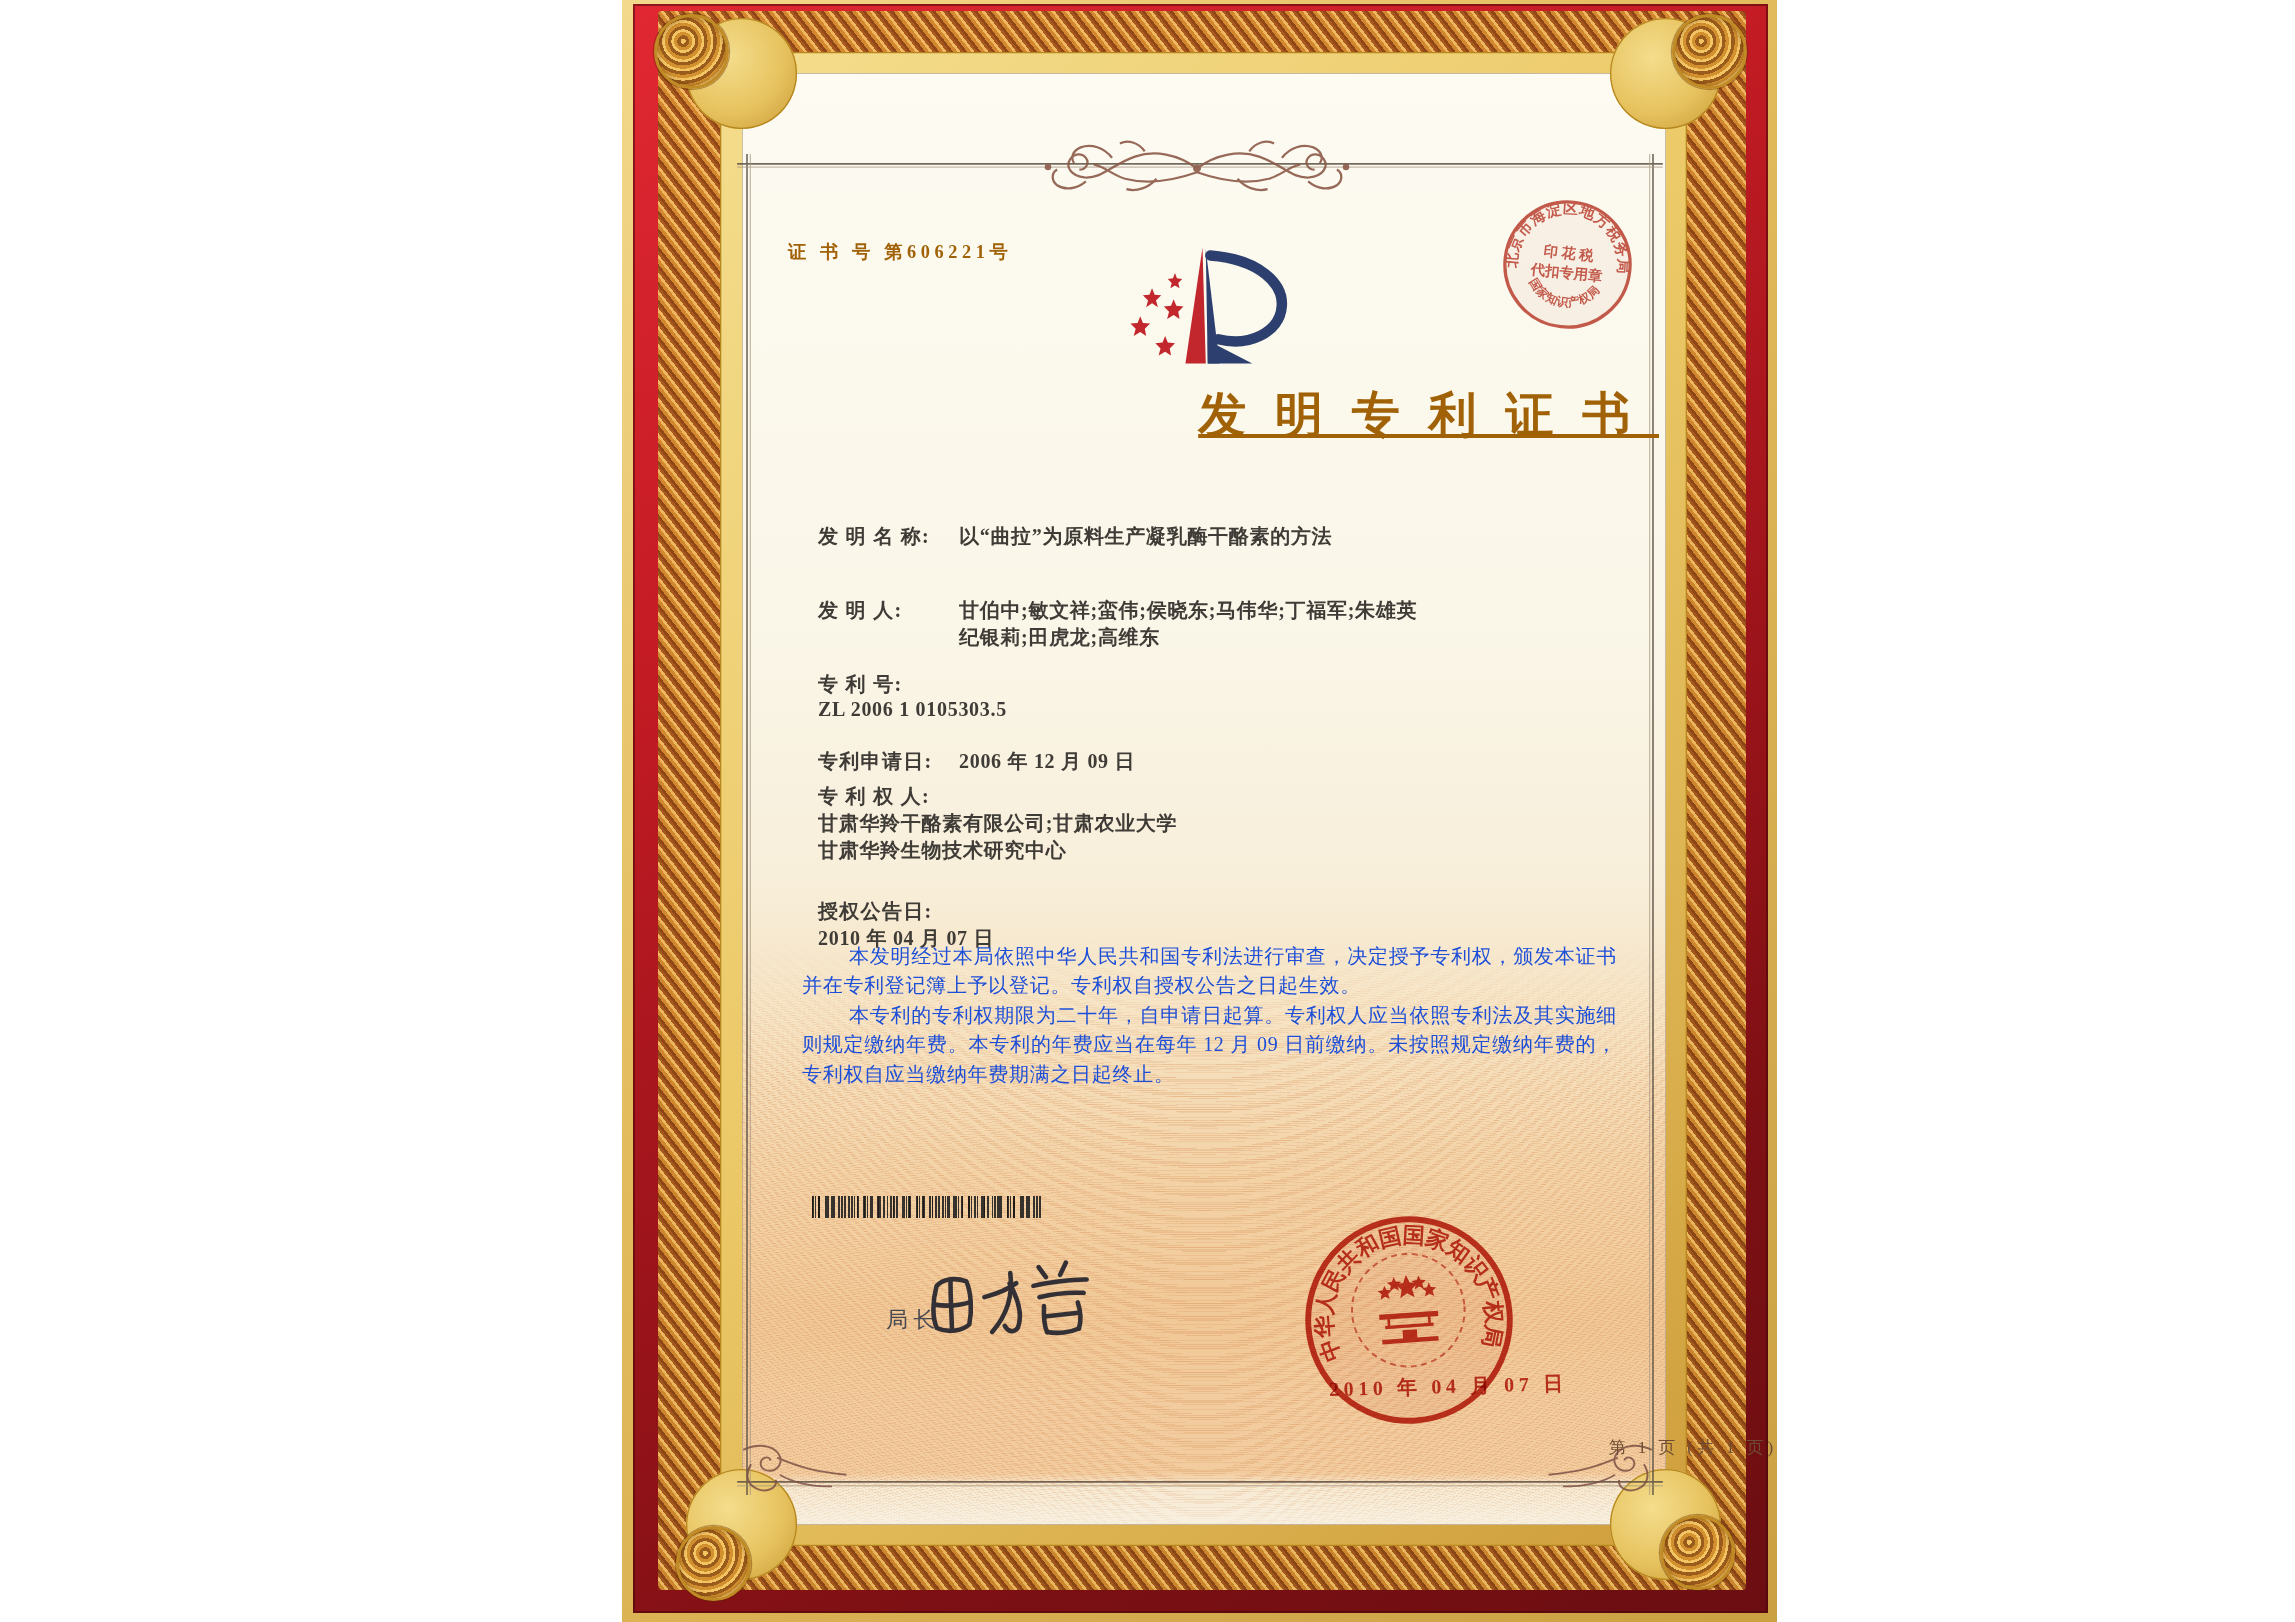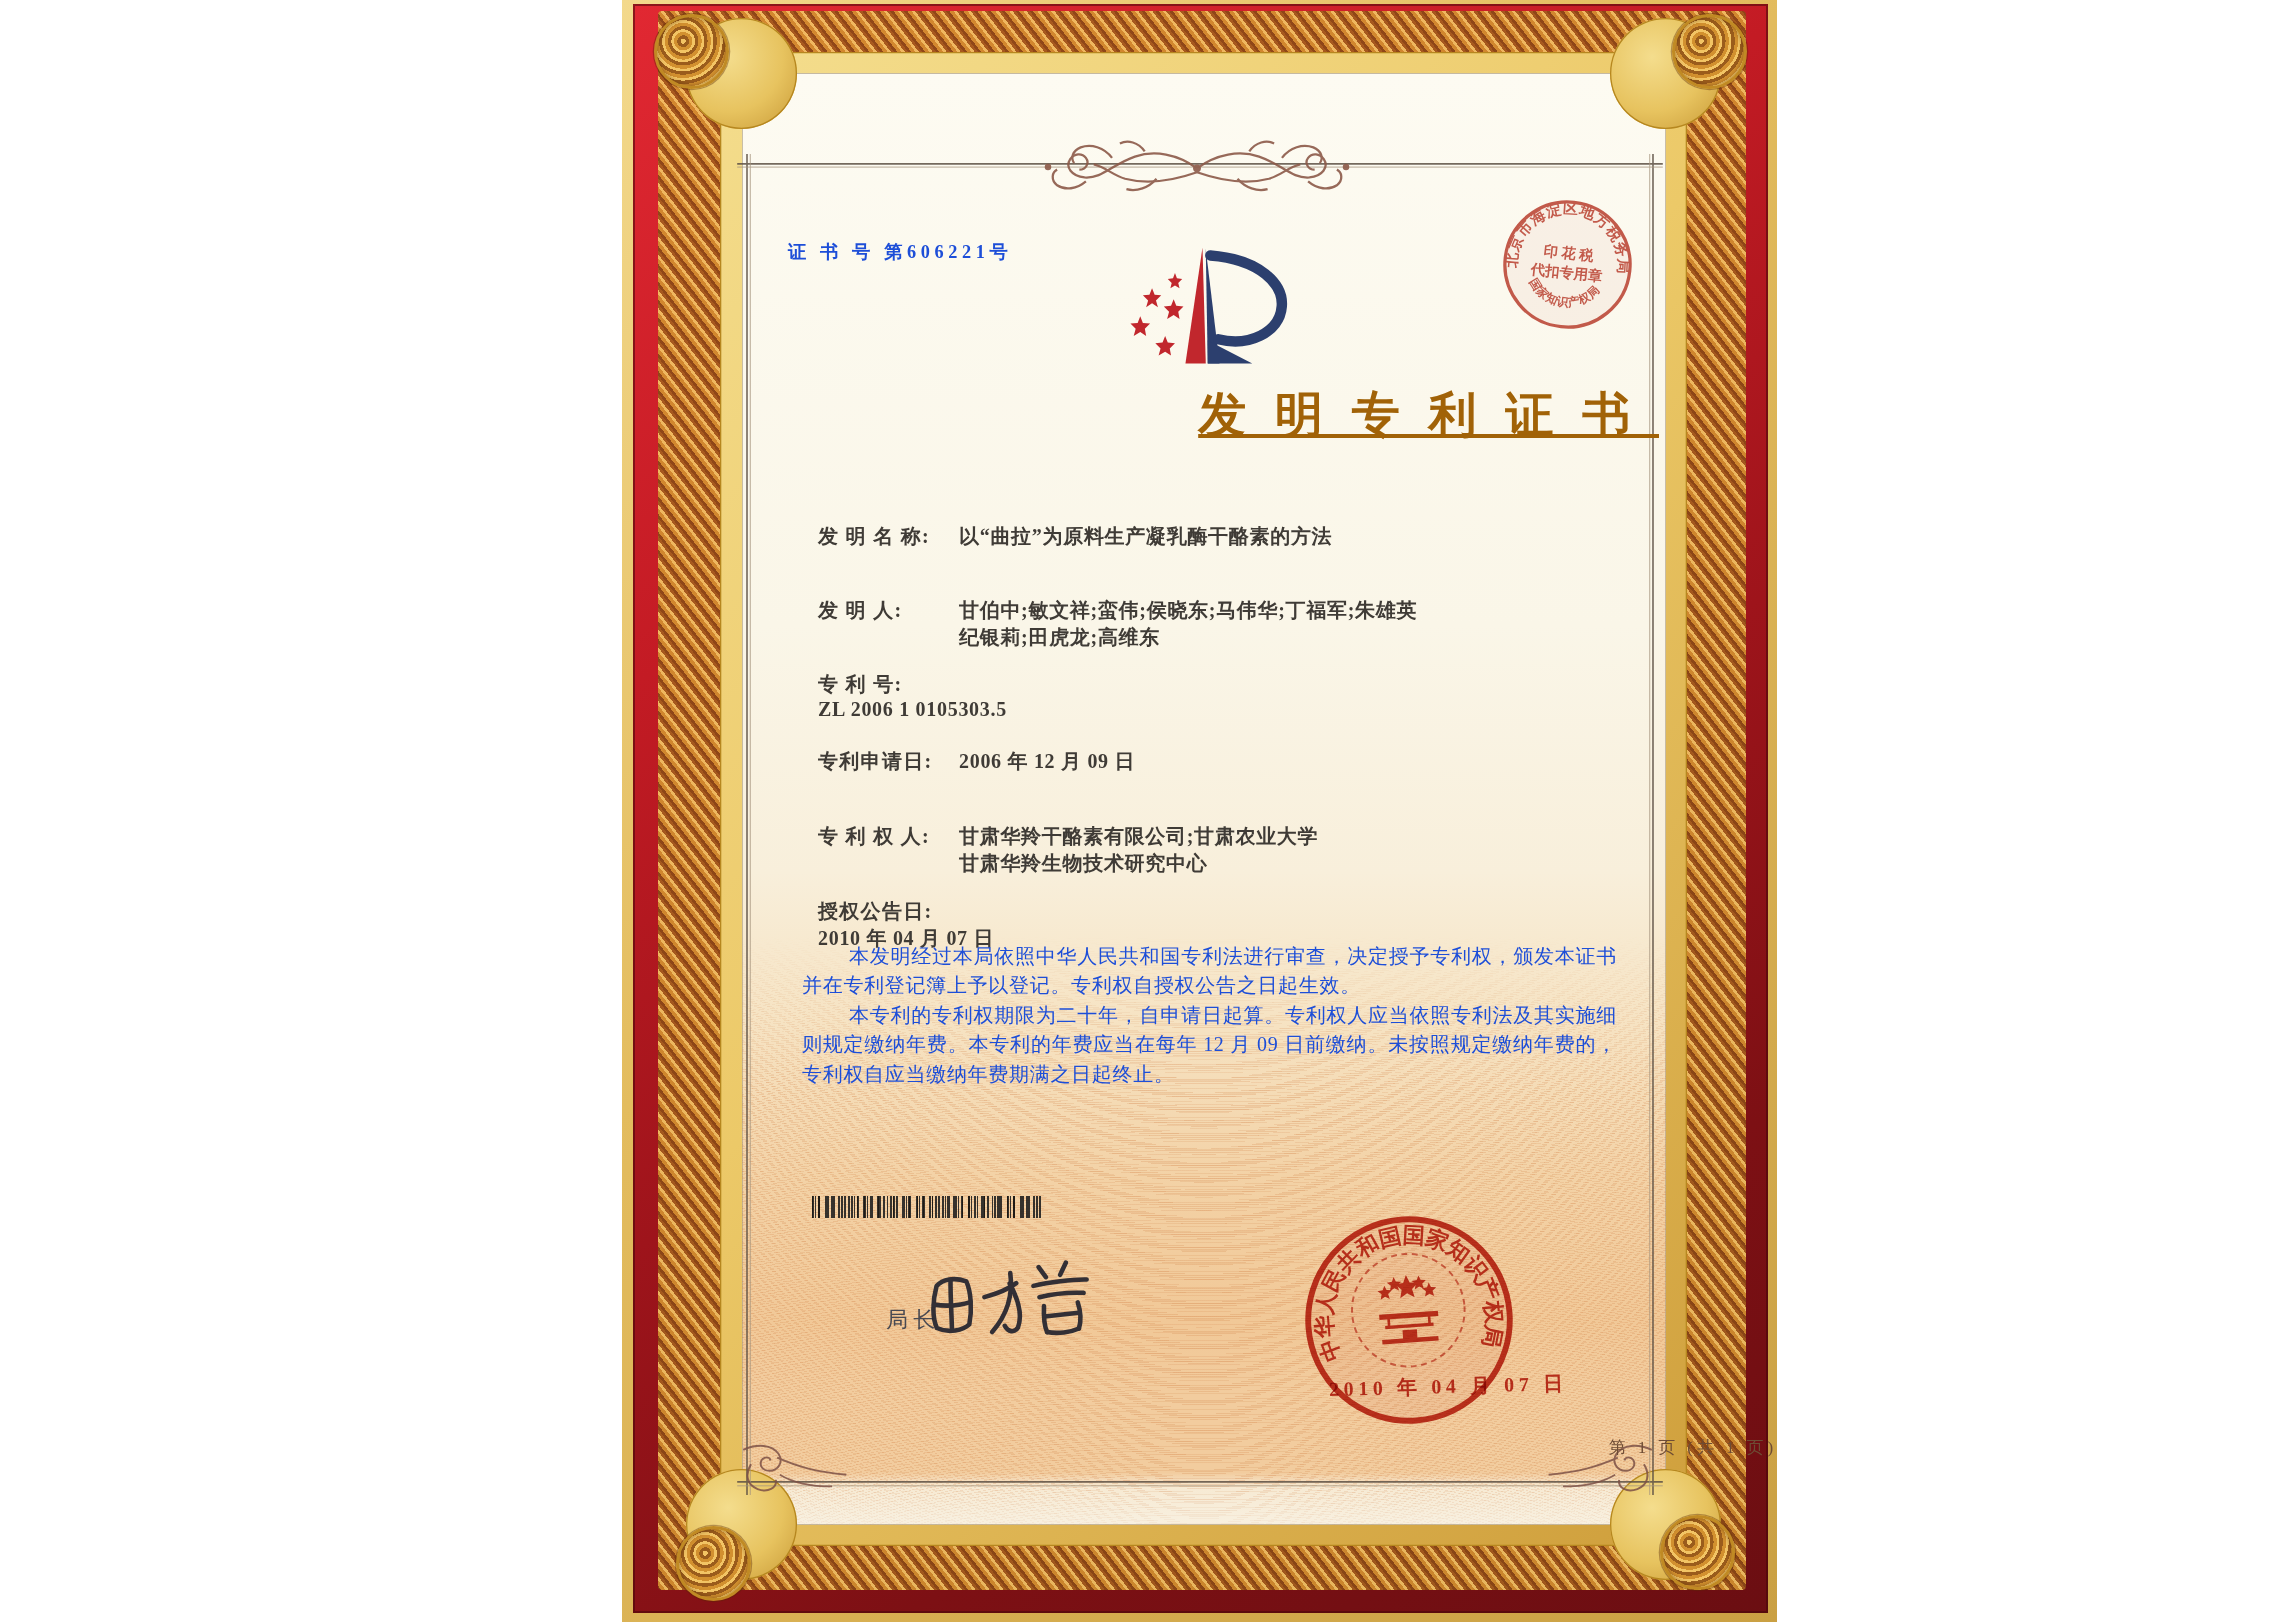--- a/index.html
+++ b/index.html
@@ -31,21 +31,21 @@
                background:radial-gradient(circle at 38% 35%,#f4dd8d 0%,#e7c35f 55%,#c79835 100%);
                box-shadow:inset 0 0 0 1.3px #b6871f;}
   .knot{position:absolute;width:69px;height:69px;border-radius:50%;
         background:repeating-radial-gradient(circle at 38% 35%,#f2c464 0 2.6px,#9a5c1c 2.6px 5.9px,#d2902f 5.9px 9.2px);
         border:3.3px solid #c08a24;box-shadow:0 0 0 1.3px rgba(90,40,5,.4), inset 0 0 5.2px rgba(60,25,0,.5);}
 
   
   .frame-svg{position:absolute;left:115px;top:154px;}
 
   
-  .cert-no{position:absolute;left:166px;top:239px;font-size:18.3px;letter-spacing:4.6px;color:#1d4ed8;font-weight:600;}
+  .cert-no{position:absolute;left:166px;top:239px;font-size:18.3px;letter-spacing:4.6px;color:#a16207;font-weight:600;}
   .title{position:absolute;left:0;right:118px;top:383px;text-align:right;font-size:48px;font-weight:700;
          color:#a16207;letter-spacing:.6em;text-indent:.6em;text-decoration:underline;}
   .row{position:absolute;left:196px;font-size:20px;color:#3f3b36;font-weight:600;display:flex;justify-content:flex-end;}
   .row .lbl{width:141px;flex:0 0 auto;letter-spacing:1.3px;}
   .row .val{margin-left:0;letter-spacing:0.7px;}
   .row .val .l2{display:block;}
   .paras{position:absolute;left:180px;top:942px;width:815px;font-size:20px;color:#1d4ed8;
          line-height:29.4px;text-align:justify;font-weight:500;}
   .paras p{margin:0;text-indent:47px;letter-spacing:0.7px;}
   .footer{position:absolute;left:0;width:1155px;top:1436px;text-align:right;font-size:17px;
@@ -185,21 +185,21 @@
       <span class="val"><span>甘伯中;敏文祥;蛮伟;侯晓东;马伟华;丁福军;朱雄英</span><span class="l2">纪银莉;田虎龙;高维东</span></span>
     </div>
     <div class="row" style="top:671px;flex-direction:column;">
       <span class="lbl">专   利   号:</span>
       <span class="val">ZL 2006 1 0105303.5</span>
     </div>
     <div class="row" style="top:748px;">
       <span class="lbl">专利申请日:</span>
       <span class="val">2006 年 12 月 09 日</span>
     </div>
-    <div class="row" style="top:823px;">
+    <div class="row" style="top:783px;flex-direction:column;">
       <span class="lbl">专 利 权 人:</span>
       <span class="val"><span>甘肃华羚干酪素有限公司;甘肃农业大学</span><span class="l2">甘肃华羚生物技术研究中心</span></span>
     </div>
     <div class="row" style="top:898px;flex-direction:column;">
       <span class="lbl">授权公告日:</span>
       <span class="val">2010 年 04 月 07 日</span>
     </div>
 
     <div class="paras">
       <p>本发明经过本局依照中华人民共和国专利法进行审查，决定授予专利权，颁发本证书并在专利登记簿上予以登记。专利权自授权公告之日起生效。</p>

